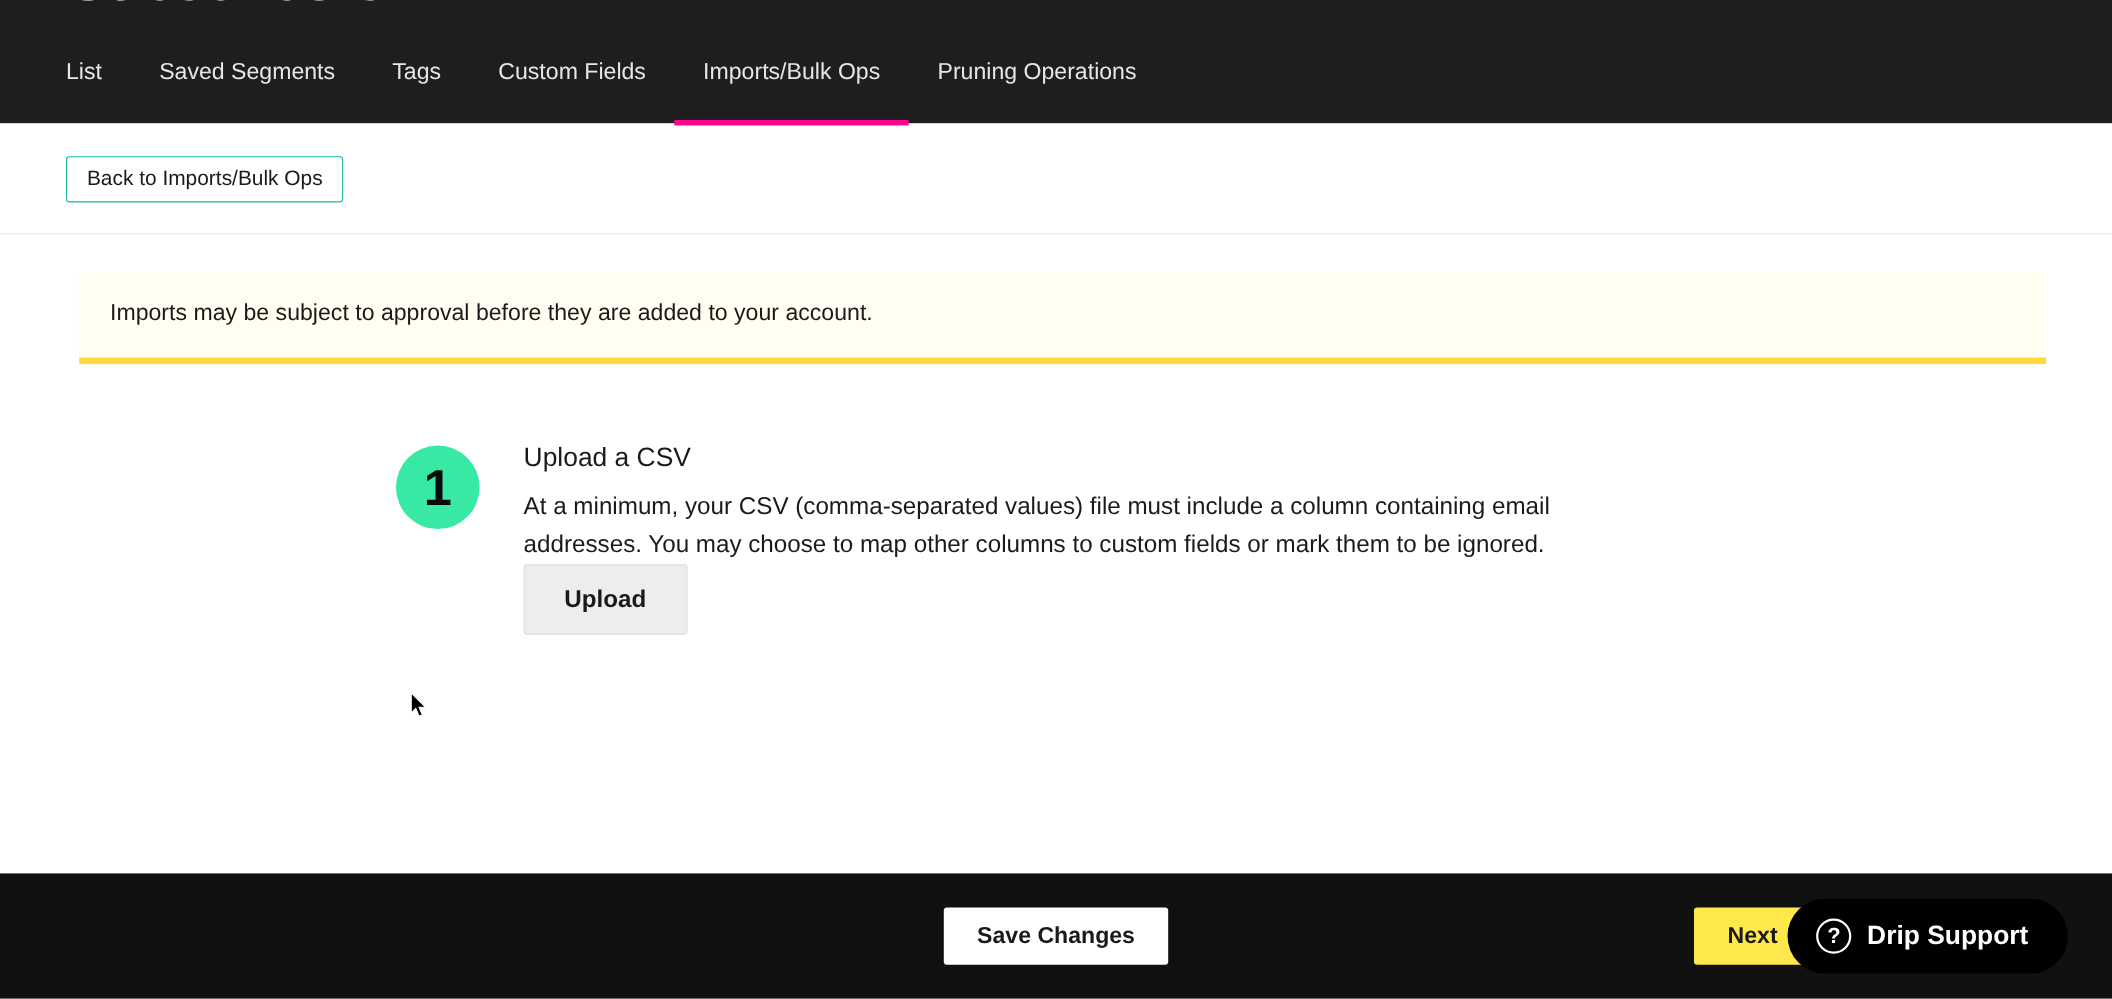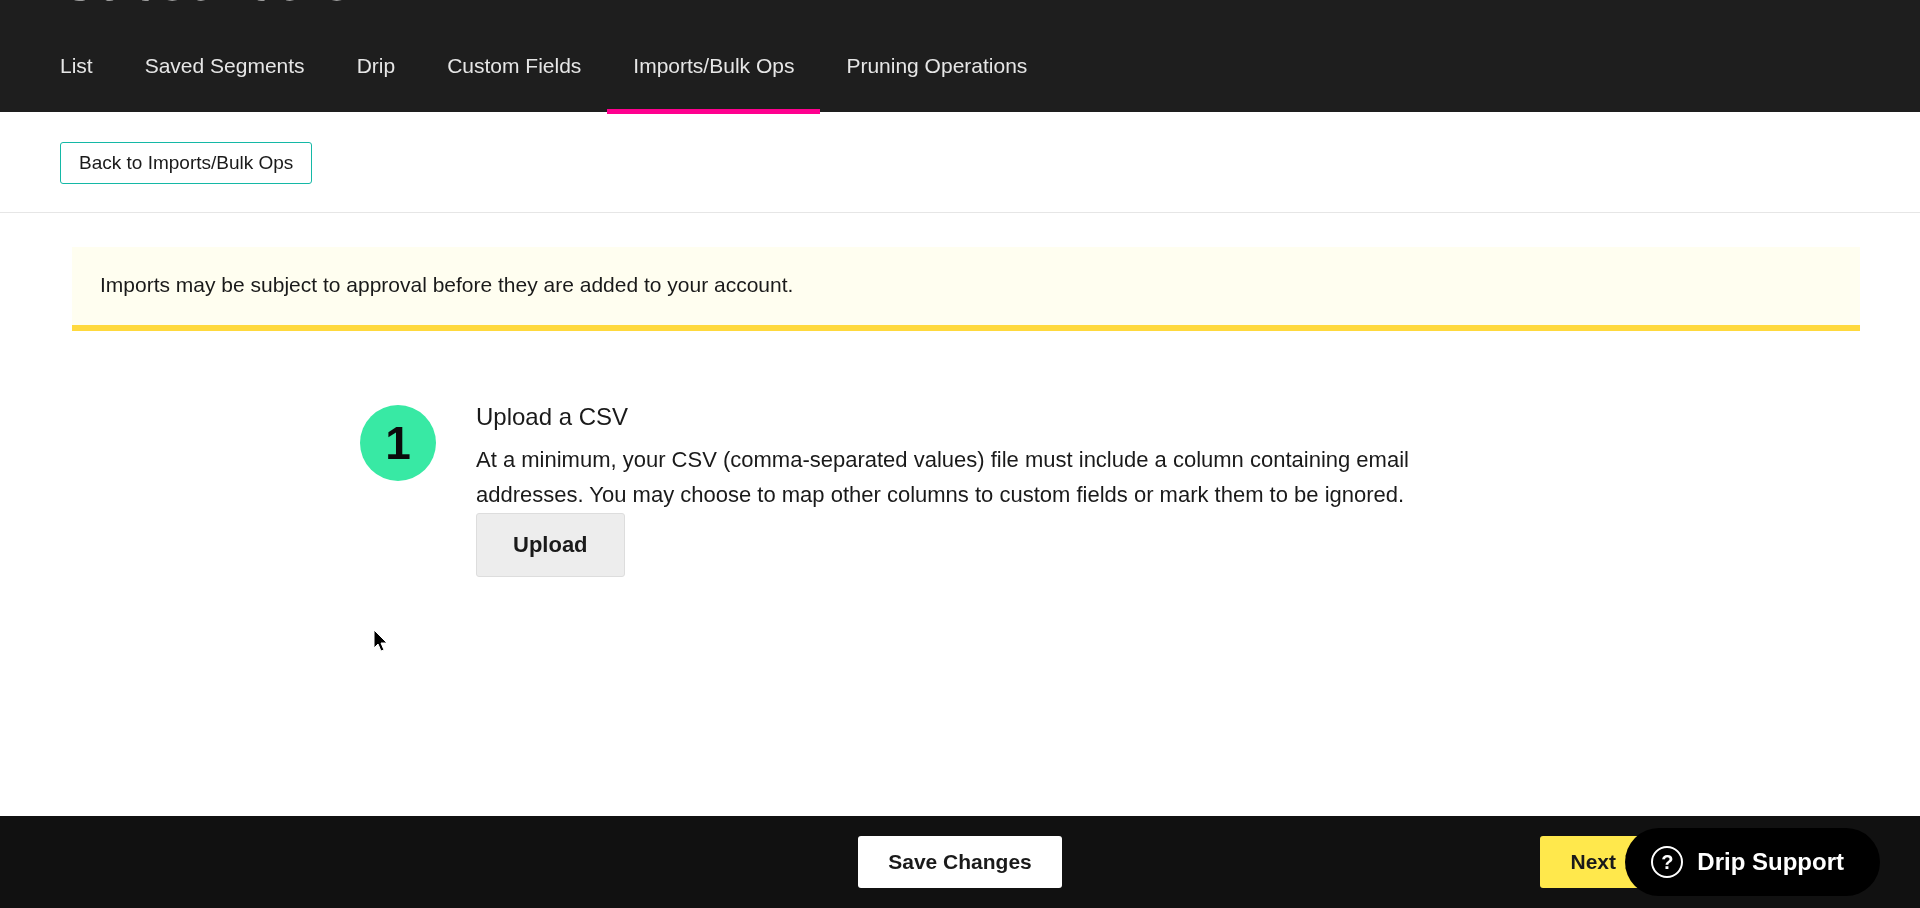--- a/index.html
+++ b/index.html
@@ -120,21 +120,21 @@
       font-weight: 700;
       border-radius: 3px;
       cursor: pointer;
       color: #1a1a1a;
     }
     .footer {
       position: absolute;
       bottom: 0;
       left: 0;
       right: 0;
-      height: 92px;
+      height: 114px;
       background: #111;
       display: flex;
       align-items: center;
       justify-content: center;
       padding: 0 60px;
     }
     .save-btn {
       background: #fff;
       border: none;
       padding: 14px 30px;
@@ -200,21 +200,21 @@
 </head>
 <body>
 
 <div class="top-dark">
   <div class="page-title-area">
     <h1 class="page-title">Subscribers</h1>
   </div>
   <nav class="tabs">
     <div class="tab">List</div>
     <div class="tab">Saved Segments</div>
-    <div class="tab">Drip</div>
+    <div class="tab">Tags</div>
     <div class="tab">Custom Fields</div>
     <div class="tab active">Imports/Bulk Ops</div>
     <div class="tab">Pruning Operations</div>
   </nav>
 </div>
 
 <div class="sub-header">
   <button class="back-btn">Back to Imports/Bulk Ops</button>
 </div>
 

